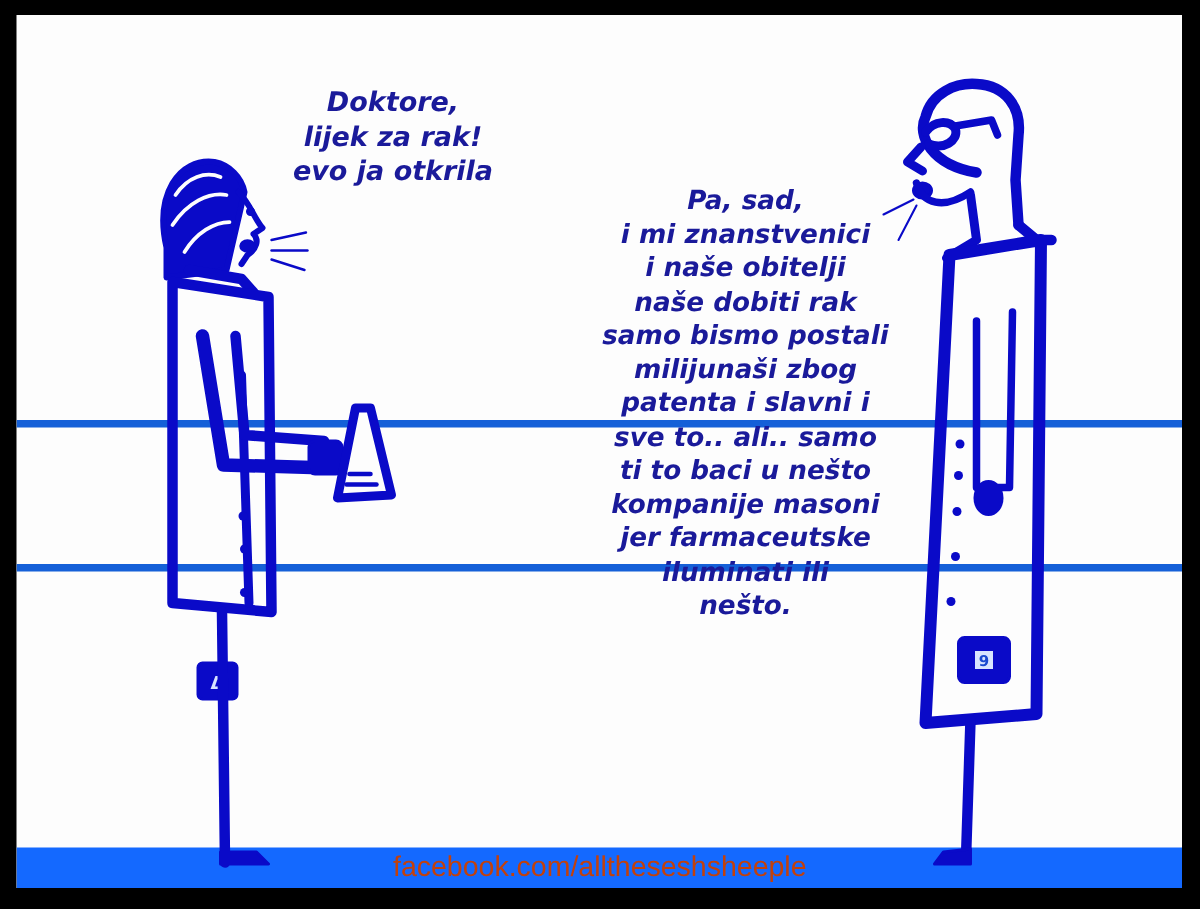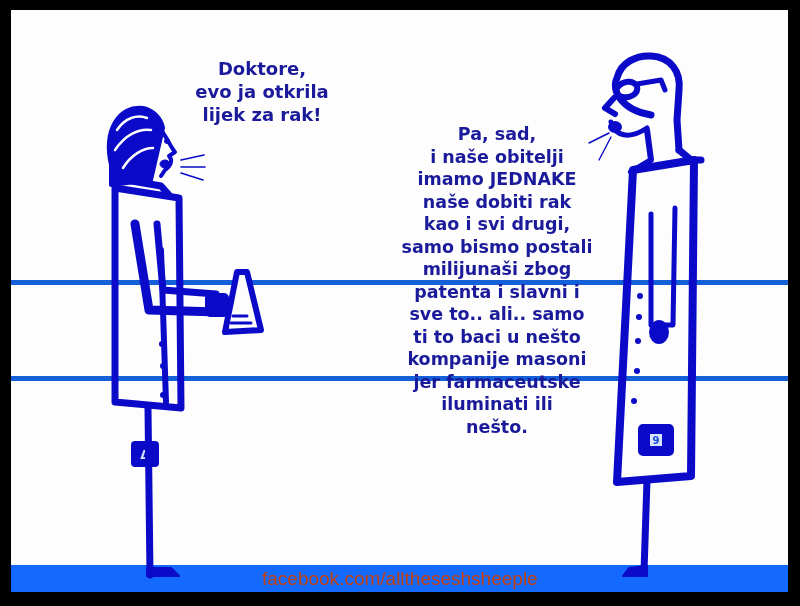--- a/index.html
+++ b/index.html
@@ -1,21 +1,21 @@
 <!DOCTYPE html>
 <html><head>
   <meta charset="utf-8">
   <style>
     html, body { margin: 0; padding: 0; background: #000; }
     body { width: 800px; height: 606px; position: relative; overflow: hidden; font-family: "DejaVu Sans", sans-serif; }
     .panel { position: absolute; left: 11px; top: 10px; width: 777px; height: 582px; background: #fdfdfd; overflow: hidden; }
     .hline { position: absolute; left: 0; width: 777px; height: 5px; background: #1560d8; }
     .bottom-bar { position: absolute; left: 0; top: 555px; width: 777px; height: 27px; background: #1469ff; }
     .footer-text { position: absolute; left: 251px; top: 558px; font-family: "Liberation Sans", sans-serif; font-size: 19px; color: #c2410c; letter-spacing: 0px; white-space: nowrap; }
-    .bubble { position: absolute; font-family: "DejaVu Sans", sans-serif; font-weight: bold; color: #1a1a9a; text-align: center; }
+    .bubble { position: absolute; font-family: "DejaVu Sans", sans-serif; font-weight: bold; color: #1a1a9a; text-align: center; font-style: italic; }
     .bubble div { line-height: 22.5px; font-size: 17.5px; white-space: nowrap; }
     .bubble-left { left: 176px; top: 47px; width: 150px; }
     .bubble-left div { font-size: 18px; line-height: 23px; }
     .bubble-right { left: 380px; top: 113px; width: 212px; }
     svg.figure { position: absolute; left: 0; top: 0; }
   </style>
 </head>
 <body>
 
 <div class="panel">
@@ -106,30 +106,29 @@
       <rect x="639" y="424" width="12" height="12" fill="#d8e4ff" stroke="none"></rect>
       <text x="645" y="434" text-anchor="middle" font-size="10" font-weight="bold" fill="#1a4ad0" stroke="none" font-family="DejaVu Sans, sans-serif">9</text>
 
       <path d="M636 470 L 633 562" stroke-width="7"></path>
       <path d="M612 566 L 618 558 L 636 556 L 636 566 Z" fill="#0a0ac8" stroke-width="2"></path>
     </g>
   </svg>
 
   <div class="bubble bubble-left">
     <div>Doktore,</div>
+    <div>lijek za rak!</div>
     <div>evo ja otkrila</div>
-    <div>lijek za rak!</div>
   </div>
 
   <div class="bubble bubble-right">
     <div>Pa, sad,</div>
+    <div>i mi znanstvenici</div>
     <div>i naše obitelji</div>
-    <div>imamo JEDNAKE</div>
     <div>naše dobiti rak</div>
-    <div>kao i svi drugi,</div>
     <div>samo bismo postali</div>
     <div>milijunaši zbog</div>
     <div>patenta i slavni i</div>
     <div>sve to.. ali.. samo</div>
     <div>ti to baci u nešto</div>
     <div>kompanije masoni</div>
     <div>jer farmaceutske</div>
     <div>iluminati ili</div>
     <div>nešto.</div>
   </div>

